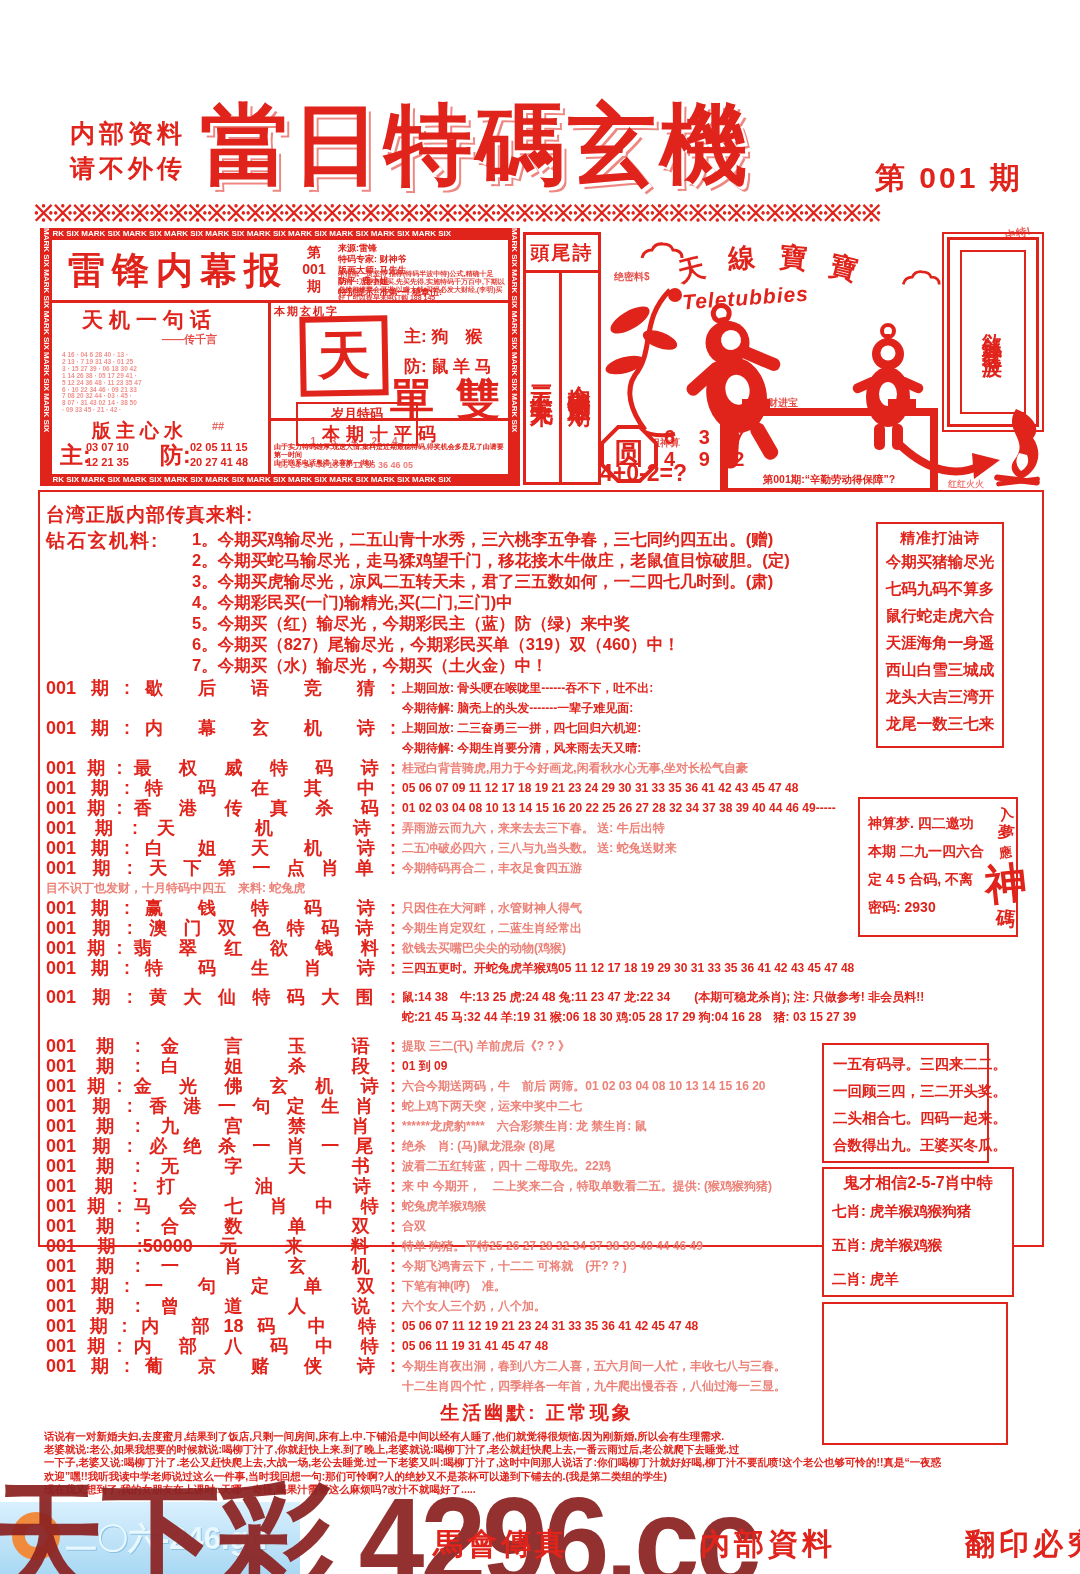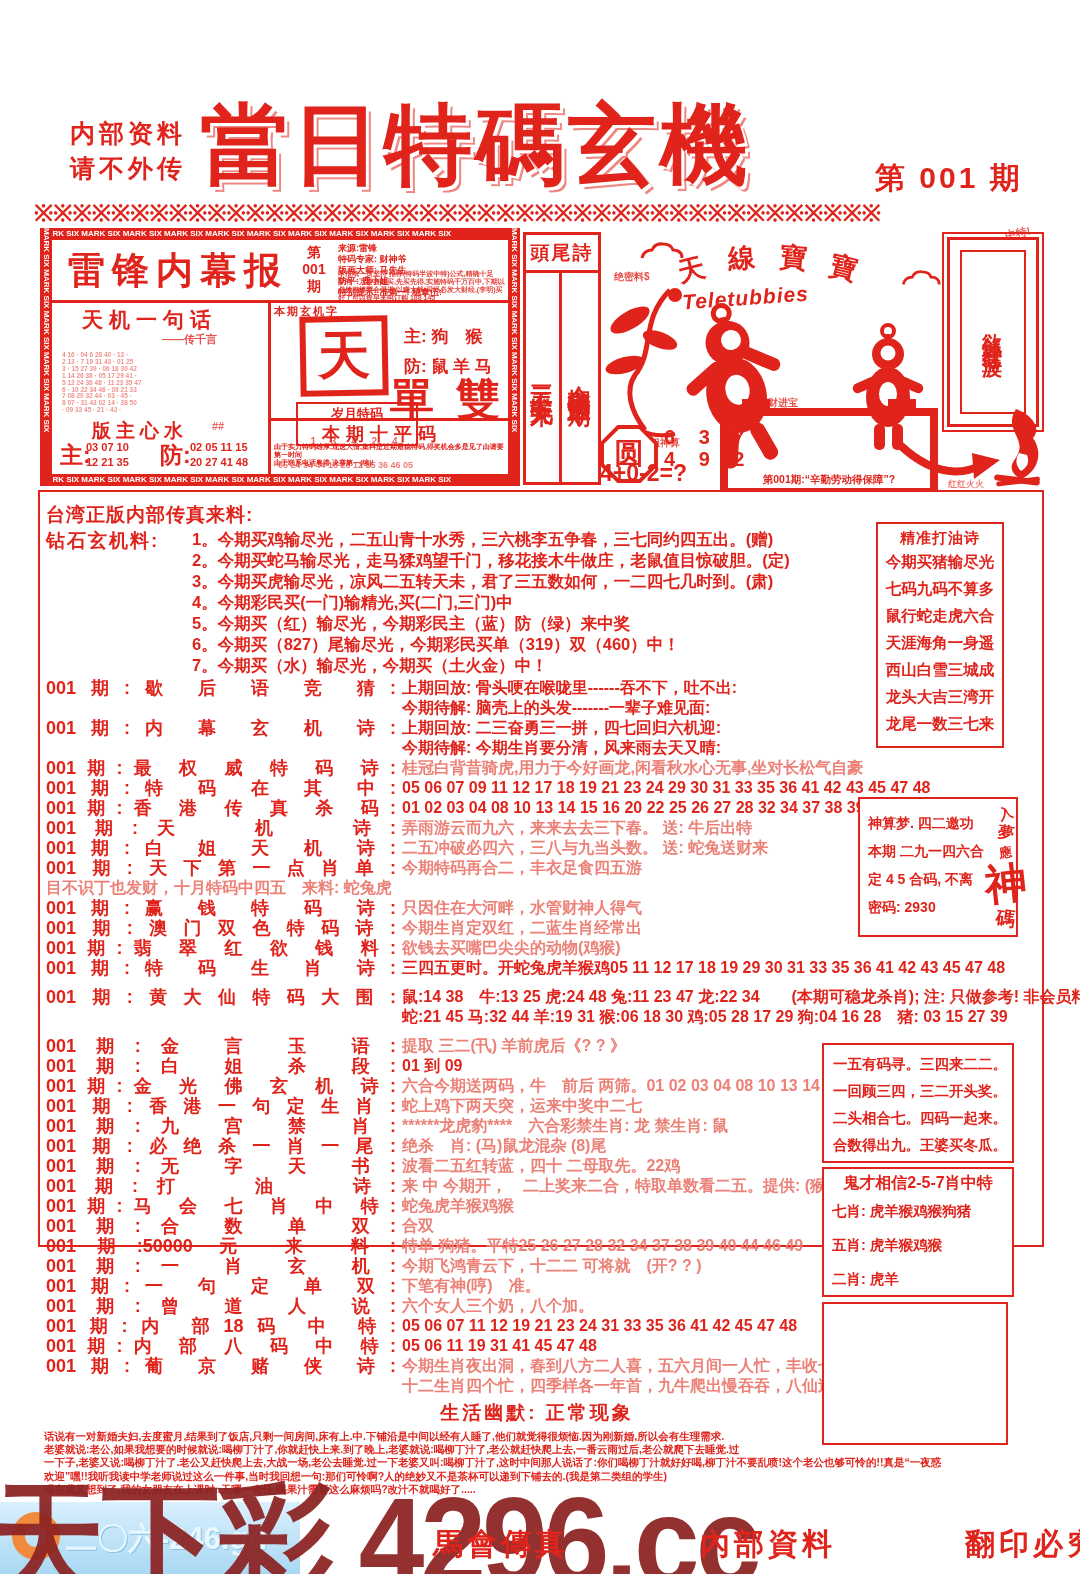--- a/index.html
+++ b/index.html
@@ -78,38 +78,38 @@
   .flame-cap{left:948px; top:478px; font-size:9px; opacity:.6;}
   
   .main-box{left:38px; top:490px; width:1006px; height:757px; border:2.5px solid var(--red); background:#fff;}
   .src-line{left:6px; top:10px; font-size:19px; letter-spacing:1px;}
   .src-label{left:6px; top:36px; font-size:19px; letter-spacing:2px;}
   .diamond-list{left:152px; top:37px; font-size:16.5px; line-height:21px; width:840px;}
   .rows{left:6px; top:186px; width:994px;}
   .row{display:flex; align-items:flex-start;}
   .row.gap{margin-top:9px;}
   .row-label{flex:none; width:356px; font-size:18px; line-height:20px; text-align:justify; text-align-last:justify; padding-right:6px; white-space:normal;}
-  .row-content{font-size:16px; line-height:20px; white-space:nowrap;}
+  .row-content{font-size:12px; line-height:20px; white-space:nowrap;}
   .row-content div{white-space:nowrap;}
   .humor-title{left:0; top:908px; width:994px; text-align:center; font-size:19px; letter-spacing:3px;}
   .humor{left:4px; top:938px; width:988px; font-size:10.5px; line-height:13.2px; white-space:nowrap; overflow:hidden;}
   
   .sidebox{position:absolute; background:#fff; border:2.5px solid var(--red);}
   .dayou{left:876px; top:522px; width:128px; height:226px; text-align:center;}
   .dayou .ti{font-size:15px; margin-top:5px; letter-spacing:1px;}
   .dayou .ln{font-size:15.5px; line-height:27px; white-space:nowrap;}
   .shensuan{left:858px; top:797px; width:160px; height:140px; display:flex;}
   .shensuan .lines{padding:10px 2px 0 8px; font-size:14px; line-height:28px; white-space:nowrap;}
   .shenv{width:40px; display:flex; flex-direction:column; align-items:center; padding-top:6px;}
   .shenv .s1{font-size:14px; transform:rotate(-18deg);}
   .shenv .s2{font-size:16px; transform:rotate(10deg);}
   .shenv .s3{font-size:13px; transform:rotate(-8deg);}
   .shenv .big{font-size:42px; font-weight:900; transform:rotate(-6deg); line-height:44px;}
   .shenv .s5{font-size:19px; transform:rotate(8deg);}
-  .masui{left:822px; top:1043px; width:192px; height:120px; padding:6px 9px 0;}
+  .masui{left:822px; top:1043px; width:167px; height:120px; padding:6px 9px 0;}
   .masui .mrow{display:flex; justify-content:space-between; font-size:14.5px; line-height:27px; white-space:nowrap;}
   .guicai{left:822px; top:1167px; width:192px; height:130px; padding:4px 8px 0;}
   .guicai .ti{font-size:16px; white-space:nowrap; text-align:center;}
   .guicai .ln{font-size:14.5px; line-height:34px; white-space:nowrap;}
   .emptybox{left:822px; top:1302px; width:186px; height:143px;}
   
   .watermark{left:-12px; top:1458px; font-size:118px; font-weight:900; color:var(--dark); opacity:.93; letter-spacing:-4px; white-space:nowrap; z-index:8; transform:scaleY(1.06); transform-origin:top left;}
   .logo-panel{left:0; top:1502px; width:300px; height:72px; background:linear-gradient(180deg,#d9f0fe 0%,#a9d8f3 100%); z-index:4;}
   .logo-ring{position:absolute; left:12px; top:10px; width:48px; height:48px; border-radius:50%; border:13px solid #f08a3c;}
   .logo-text{position:absolute; left:66px; top:16px; font-size:31px; color:#e9f7ff; text-shadow:1px 1px 0 #8cc3e2; white-space:nowrap;}

